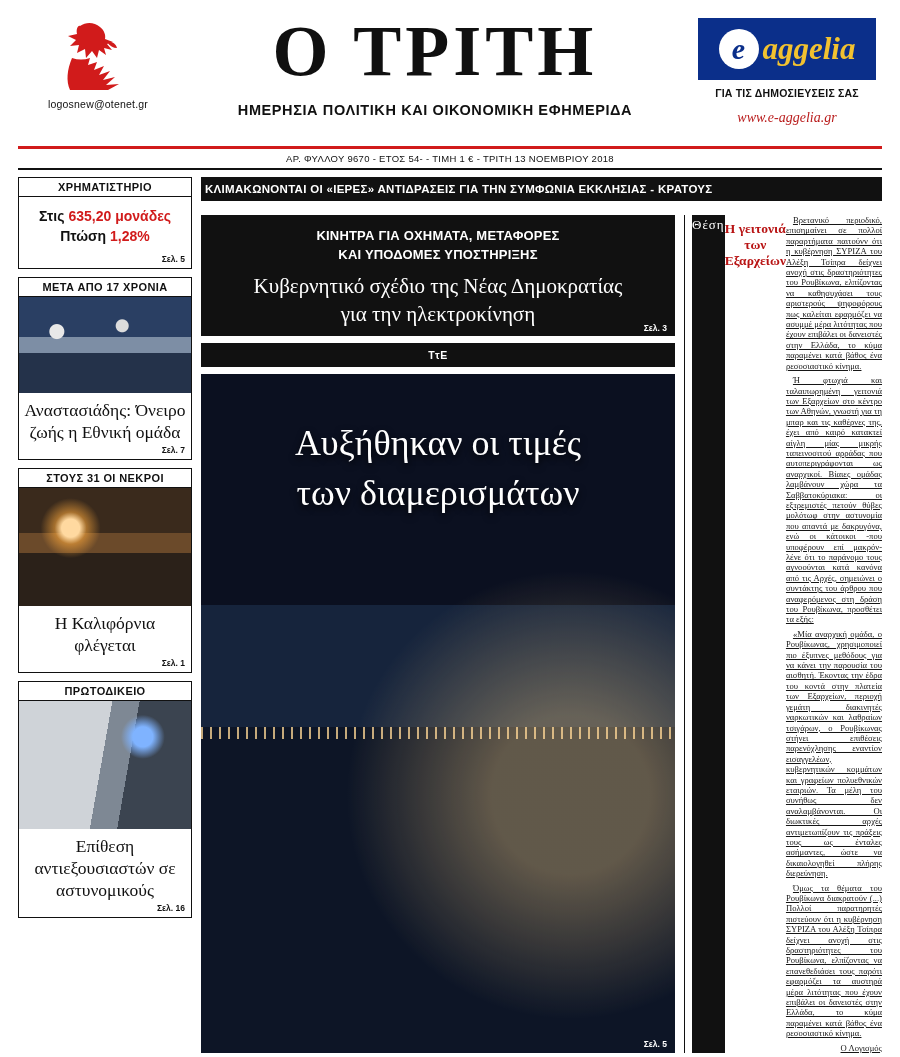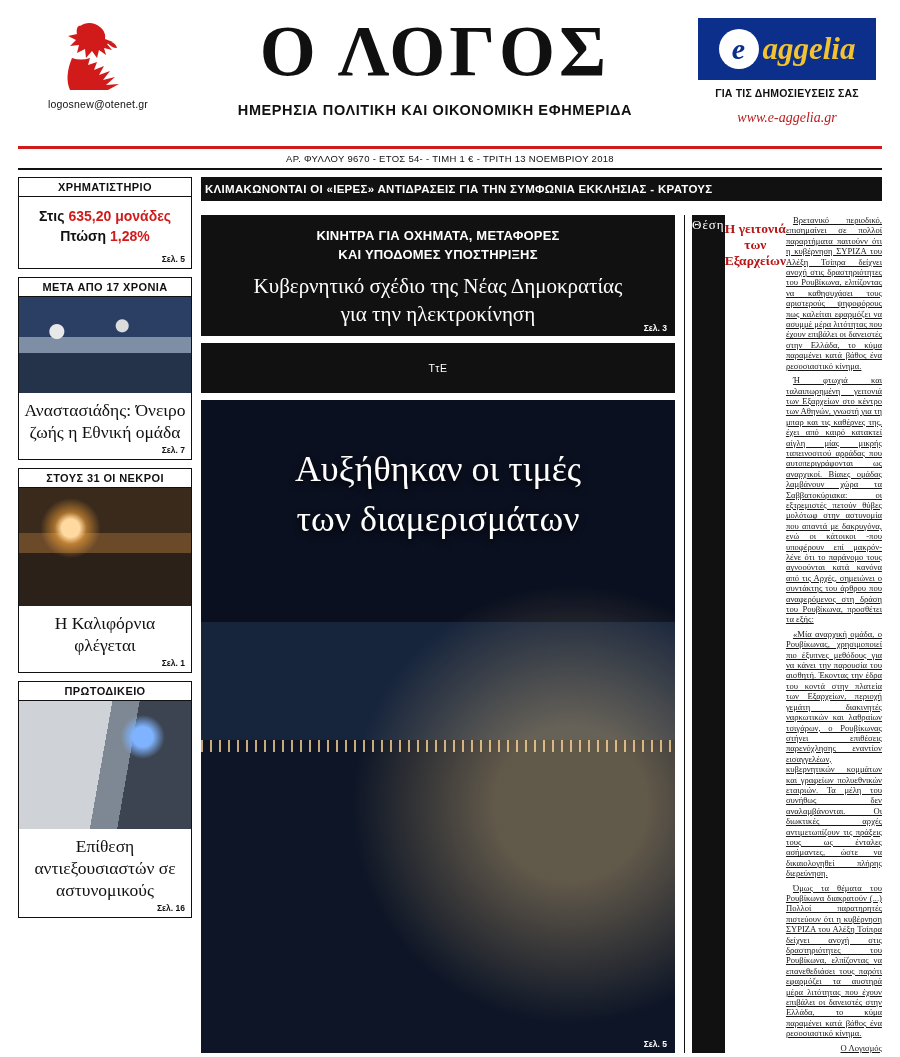--- a/index.html
+++ b/index.html
@@ -122,22 +122,22 @@
 
   .blackbox{background:#111;color:#fff;padding:11px 10px 8px 10px;position:relative;}
   .bb-kick{text-align:center;font-size:13px;font-weight:700;line-height:19px;letter-spacing:.2px;}
   .bb-title{
     text-align:center;font-family:"Liberation Serif", serif;font-size:21px;line-height:28px;
     margin-top:8px;
   }
   .bb-sel{position:absolute;right:8px;bottom:3px;font-size:8.5px;font-weight:700;}
 
   .tte-head{
-    background:#111;color:#fff;text-align:center;font-size:10.5px;font-weight:400;
-    padding:19px 0;letter-spacing:.5px;
+    background:#111;color:#fff;text-align:center;font-size:10.5px;font-weight:700;
+    padding:6px 0;letter-spacing:.5px;
   }
   .night{
     position:relative;flex:1;min-height:230px;overflow:hidden;
     background:
       radial-gradient(circle at 78% 62%, rgba(255,214,140,.35) 0 14%, transparent 40%),
       linear-gradient(180deg,#0b1020 0 34%, #16243c 34% 52%, #0d1526 52% 100%);
   }
   .night .lights{position:absolute;left:0;right:0;top:52%;height:12px;
     background:repeating-linear-gradient(90deg, rgba(255,215,150,.9) 0 2px, transparent 2px 9px);
     filter:blur(.4px);opacity:.85;}
@@ -177,21 +177,21 @@
             <path d="M30 8c6-4 14-4 20 1 4 3 6 8 5 12l8 3-6 2 5 6-8-2 2 7-7-5-2 8-5-7-6 7-1-9-8 4 2-8-9 1 6-6-8-4 9-2c-1-5 1-9 3-8z"></path>
             <path d="M22 40c6 2 12 2 18 0l-2 7 9-3-3 8 10-4-5 9 11-4-7 9 12-3-9 8 13-1-11 6H20c-4-9-3-20 2-32z"></path>
             <path d="M57 24c5-1 9 2 10 6-4 0-7-2-10-6z"></path>
           </g>
         </svg>
       </div>
       <div class="logo-email">logosnew@otenet.gr</div>
     </div>
 
     <div class="title-box">
-      <div class="paper-title">Ο ΛΟΓΟΣ</div>
+      <div class="paper-title">Ο ΤΡΙΤΗ</div>
       <div class="paper-sub">ΗΜΕΡΗΣΙΑ ΠΟΛΙΤΙΚΗ ΚΑΙ ΟΙΚΟΝΟΜΙΚΗ ΕΦΗΜΕΡΙΔΑ</div>
     </div>
 
     <div class="adbox">
       <div class="ad-logo">
         <div class="ad-e">e</div>
         <div class="ad-word">aggelia</div>
       </div>
       <div class="ad-tag">ΓΙΑ ΤΙΣ ΔΗΜΟΣΙΕΥΣΕΙΣ ΣΑΣ</div>
       <div class="ad-url">www.e-aggelia.gr</div>

